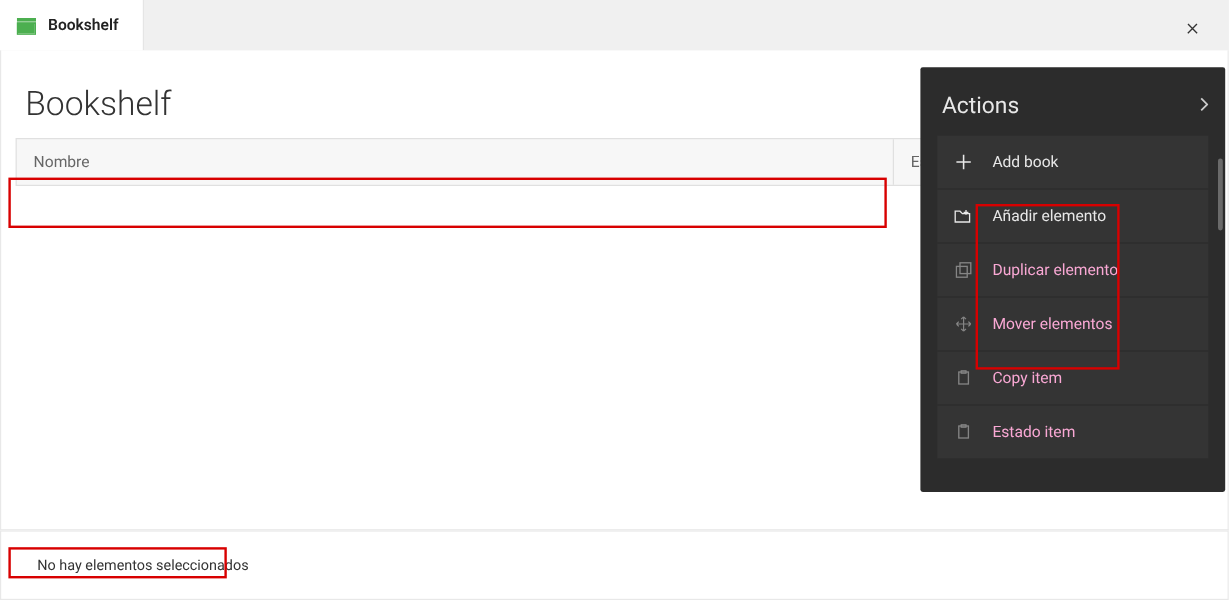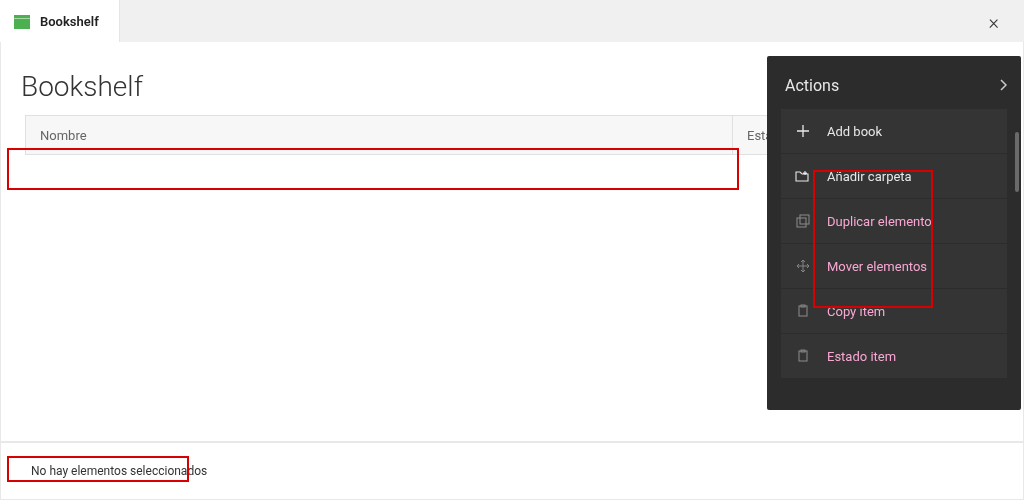--- a/index.html
+++ b/index.html
@@ -12,29 +12,29 @@
     .close-x { position: absolute; right: 25px; top: 12px; font-size: 20px; color: #333; cursor: pointer; font-weight: 300; line-height: 1; }
     
     .main-area { position: absolute; top: 42px; left: 0; right: 0; bottom: 58px; background: #fff; border: 1px solid #e8e8e8; border-top: none; }
     
     .page-header { display: flex; align-items: center; justify-content: space-between; padding: 28px 20px 12px 20px; }
     .page-title { font-size: 28px; font-weight: 300; color: #333; }
     .view-controls { display: flex; align-items: center; gap: 10px; }
     .view-btn-circle { width: 30px; height: 30px; border-radius: 50%; background: #eaeaea; display: flex; align-items: center; justify-content: center; cursor: pointer; }
     .view-btn-plain { width: 24px; height: 24px; display: flex; align-items: center; justify-content: center; cursor: pointer; }
     
-    .table-container { padding: 0 24px; }
+    .table-container { padding: 0 12px; }
     .table-header-row { display: flex; border: 1px solid #e0e0e0; background: #f7f7f7; height: 40px; align-items: center; }
     .col-name { flex: 1; padding-left: 14px; font-size: 13px; color: #666; }
     .col-state { width: 90px; text-align: left; padding-left: 14px; font-size: 13px; color: #666; border-left: 1px solid #e0e0e0; height: 100%; display: flex; align-items: center; }
     .col-date { width: 176px; text-align: left; padding-left: 14px; font-size: 13px; color: #666; border-left: 1px solid #e0e0e0; height: 100%; display: flex; align-items: center; }
     
     .actions-panel { position: absolute; top: 56px; right: 3px; width: 254px; height: 354px; background: #2c2c2c; color: #e8e8e8; border-radius: 2px; }
     .actions-header { display: flex; align-items: center; justify-content: space-between; padding: 20px 14px 14px 18px; }
-    .actions-title { font-size: 16px; color: #e8e8e8; }
+    .actions-title { font-size: 19px; color: #e8e8e8; }
     .actions-chevron { color: #e8e8e8; }
     
     .actions-list { padding: 0 14px; display: flex; flex-direction: column; gap: 1px; }
     .action-item { display: flex; align-items: center; height: 44px; padding: 0 14px; gap: 16px; cursor: pointer; background: #343434; }
     .action-item.disabled { color: #777; cursor: default; }
     .action-item.disabled .action-label { color: #f9a8d4; }
     .action-item.disabled svg { opacity: 0.45; }
     .action-icon { width: 16px; height: 16px; display: flex; align-items: center; justify-content: center; flex-shrink: 0; }
     .action-label { font-size: 13px; color: #e8e8e8; }
     
@@ -111,21 +111,21 @@
           </svg>
       </span>
       <span class="action-label">Add book</span>
     </div>
     <div class="action-item">
       <span class="action-icon">
         <svg width="16" height="14" viewBox="0 0 16 14">
             <path d="M1 3 L1 12 L13 12 L13 5 L7 5 L5 3 Z M10 2 L10 6 M8 4 L12 4" stroke="#e8e8e8" stroke-width="1.1" fill="none"></path>
           </svg>
       </span>
-      <span class="action-label">Añadir carpeta</span>
+      <span class="action-label">Añadir elemento</span>
     </div>
     <div class="action-item disabled">
       <span class="action-icon">
         <svg width="14" height="14" viewBox="0 0 14 14">
             <rect x="1" y="4" width="9" height="9" stroke="#e8e8e8" stroke-width="1.1" fill="none"></rect>
             <rect x="4" y="1" width="9" height="9" stroke="#e8e8e8" stroke-width="1.1" fill="none"></rect>
           </svg>
       </span>
       <span class="action-label">Duplicar elemento</span>
     </div>

